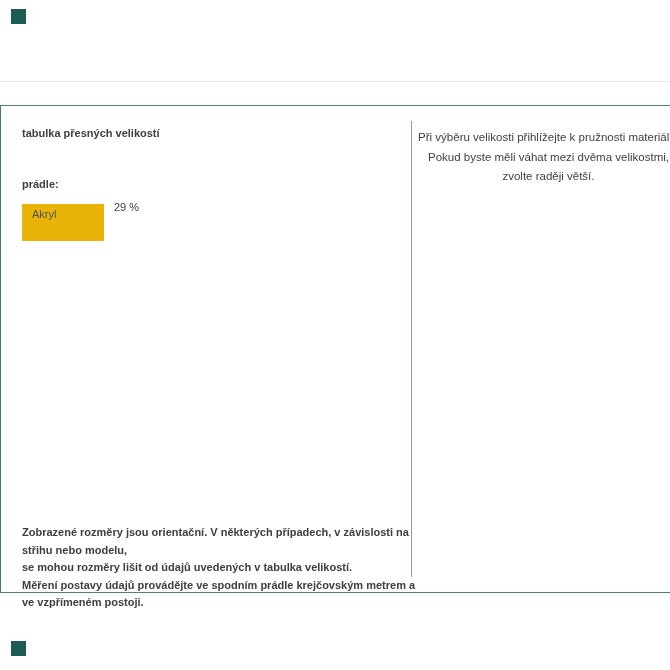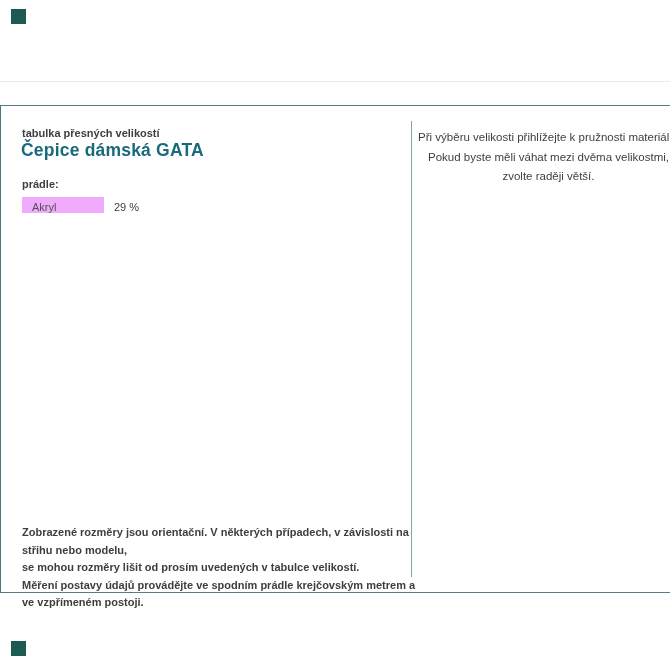--- a/index.html
+++ b/index.html
@@ -59,24 +59,24 @@
   }
   .comp-label {
     position: absolute;
     left: 21px; top: 72px;
     font-size: 11px;
     font-weight: bold;
     color: #3e3e3e;
   }
   .material-cell {
     position: absolute;
-    left: 21px; top: 91px;
-    width: 82px; height: 16px;
+    left: 21px; top: 98px;
+    width: 82px; height: 37px;
     box-sizing: border-box;
-    background: #f0abfc;
+    background: #eab308;
     color: #525252;
     font-size: 11px;
     line-height: 21px;
     padding-left: 10px;
   }
   .material-percent {
     position: absolute;
     left: 113px; top: 91px;
     font-size: 11px;
     line-height: 21px;
@@ -110,37 +110,36 @@
 </head>
 <body>
 
 <div class="corner-square top"></div>
 <div class="faint-line"></div>
 
 <div class="content-box">
 
   <div class="kicker">tabulka přesných velikostí</div>
 
-  <h1 class="product-title">Čepice dámská GATA</h1>
 
   <div class="comp-label">prádle:</div>
 
   <div class="material-cell">Akryl</div>
 
   <div class="material-percent">29 %</div>
 
   <div class="column-divider"></div>
 
   <div class="advice-block">
     <div>Při výběru velikosti přihlížejte k pružnosti materiálu.</div>
     <div>Pokud byste měli váhat mezi dvěma velikostmi,</div>
     <div>zvolte raději větší.</div>
   </div>
 
   <div class="footnotes">
     <div>Zobrazené rozměry jsou orientační. V některých případech, v závislosti na střihu nebo modelu,</div>
-    <div>se mohou rozměry lišit od prosím uvedených v tabulce velikostí.</div>
+    <div>se mohou rozměry lišit od údajů uvedených v tabulka velikostí.</div>
     <div>Měření postavy údajů provádějte ve spodním prádle krejčovským metrem a ve vzpřímeném postoji.</div>
   </div>
 
 </div>
 
 <div class="corner-square bottom"></div>
 
 </body></html>

